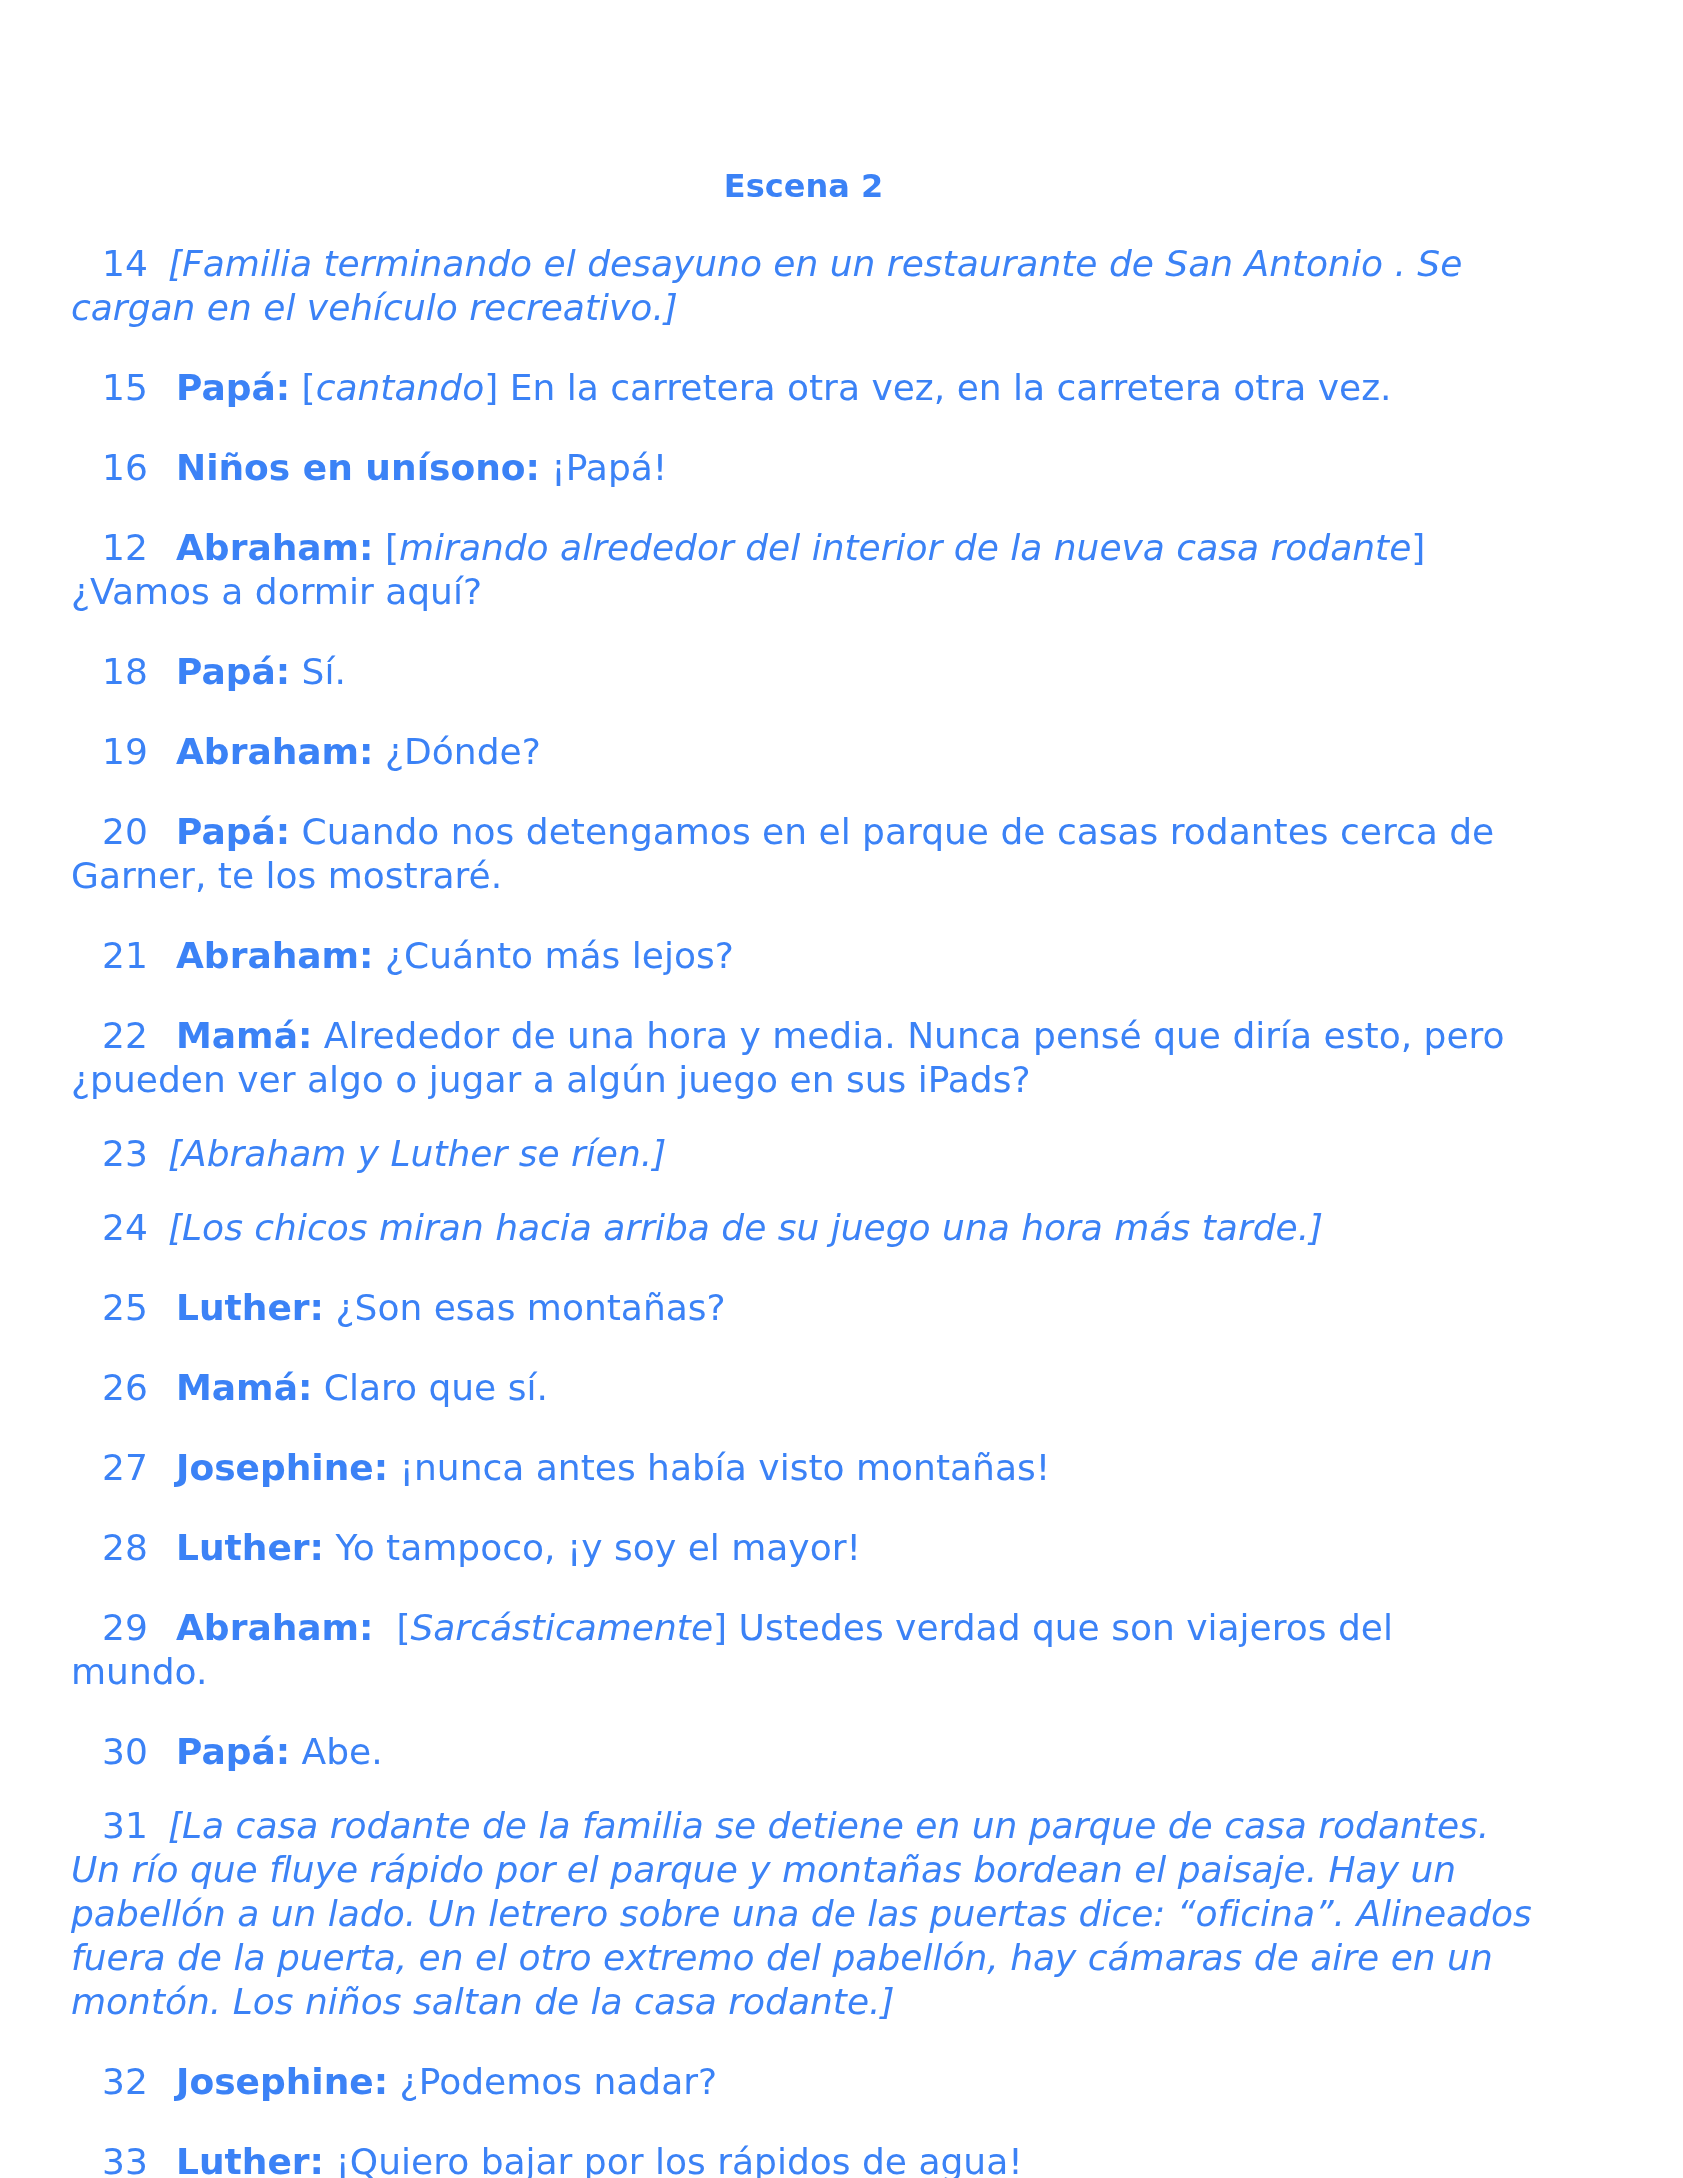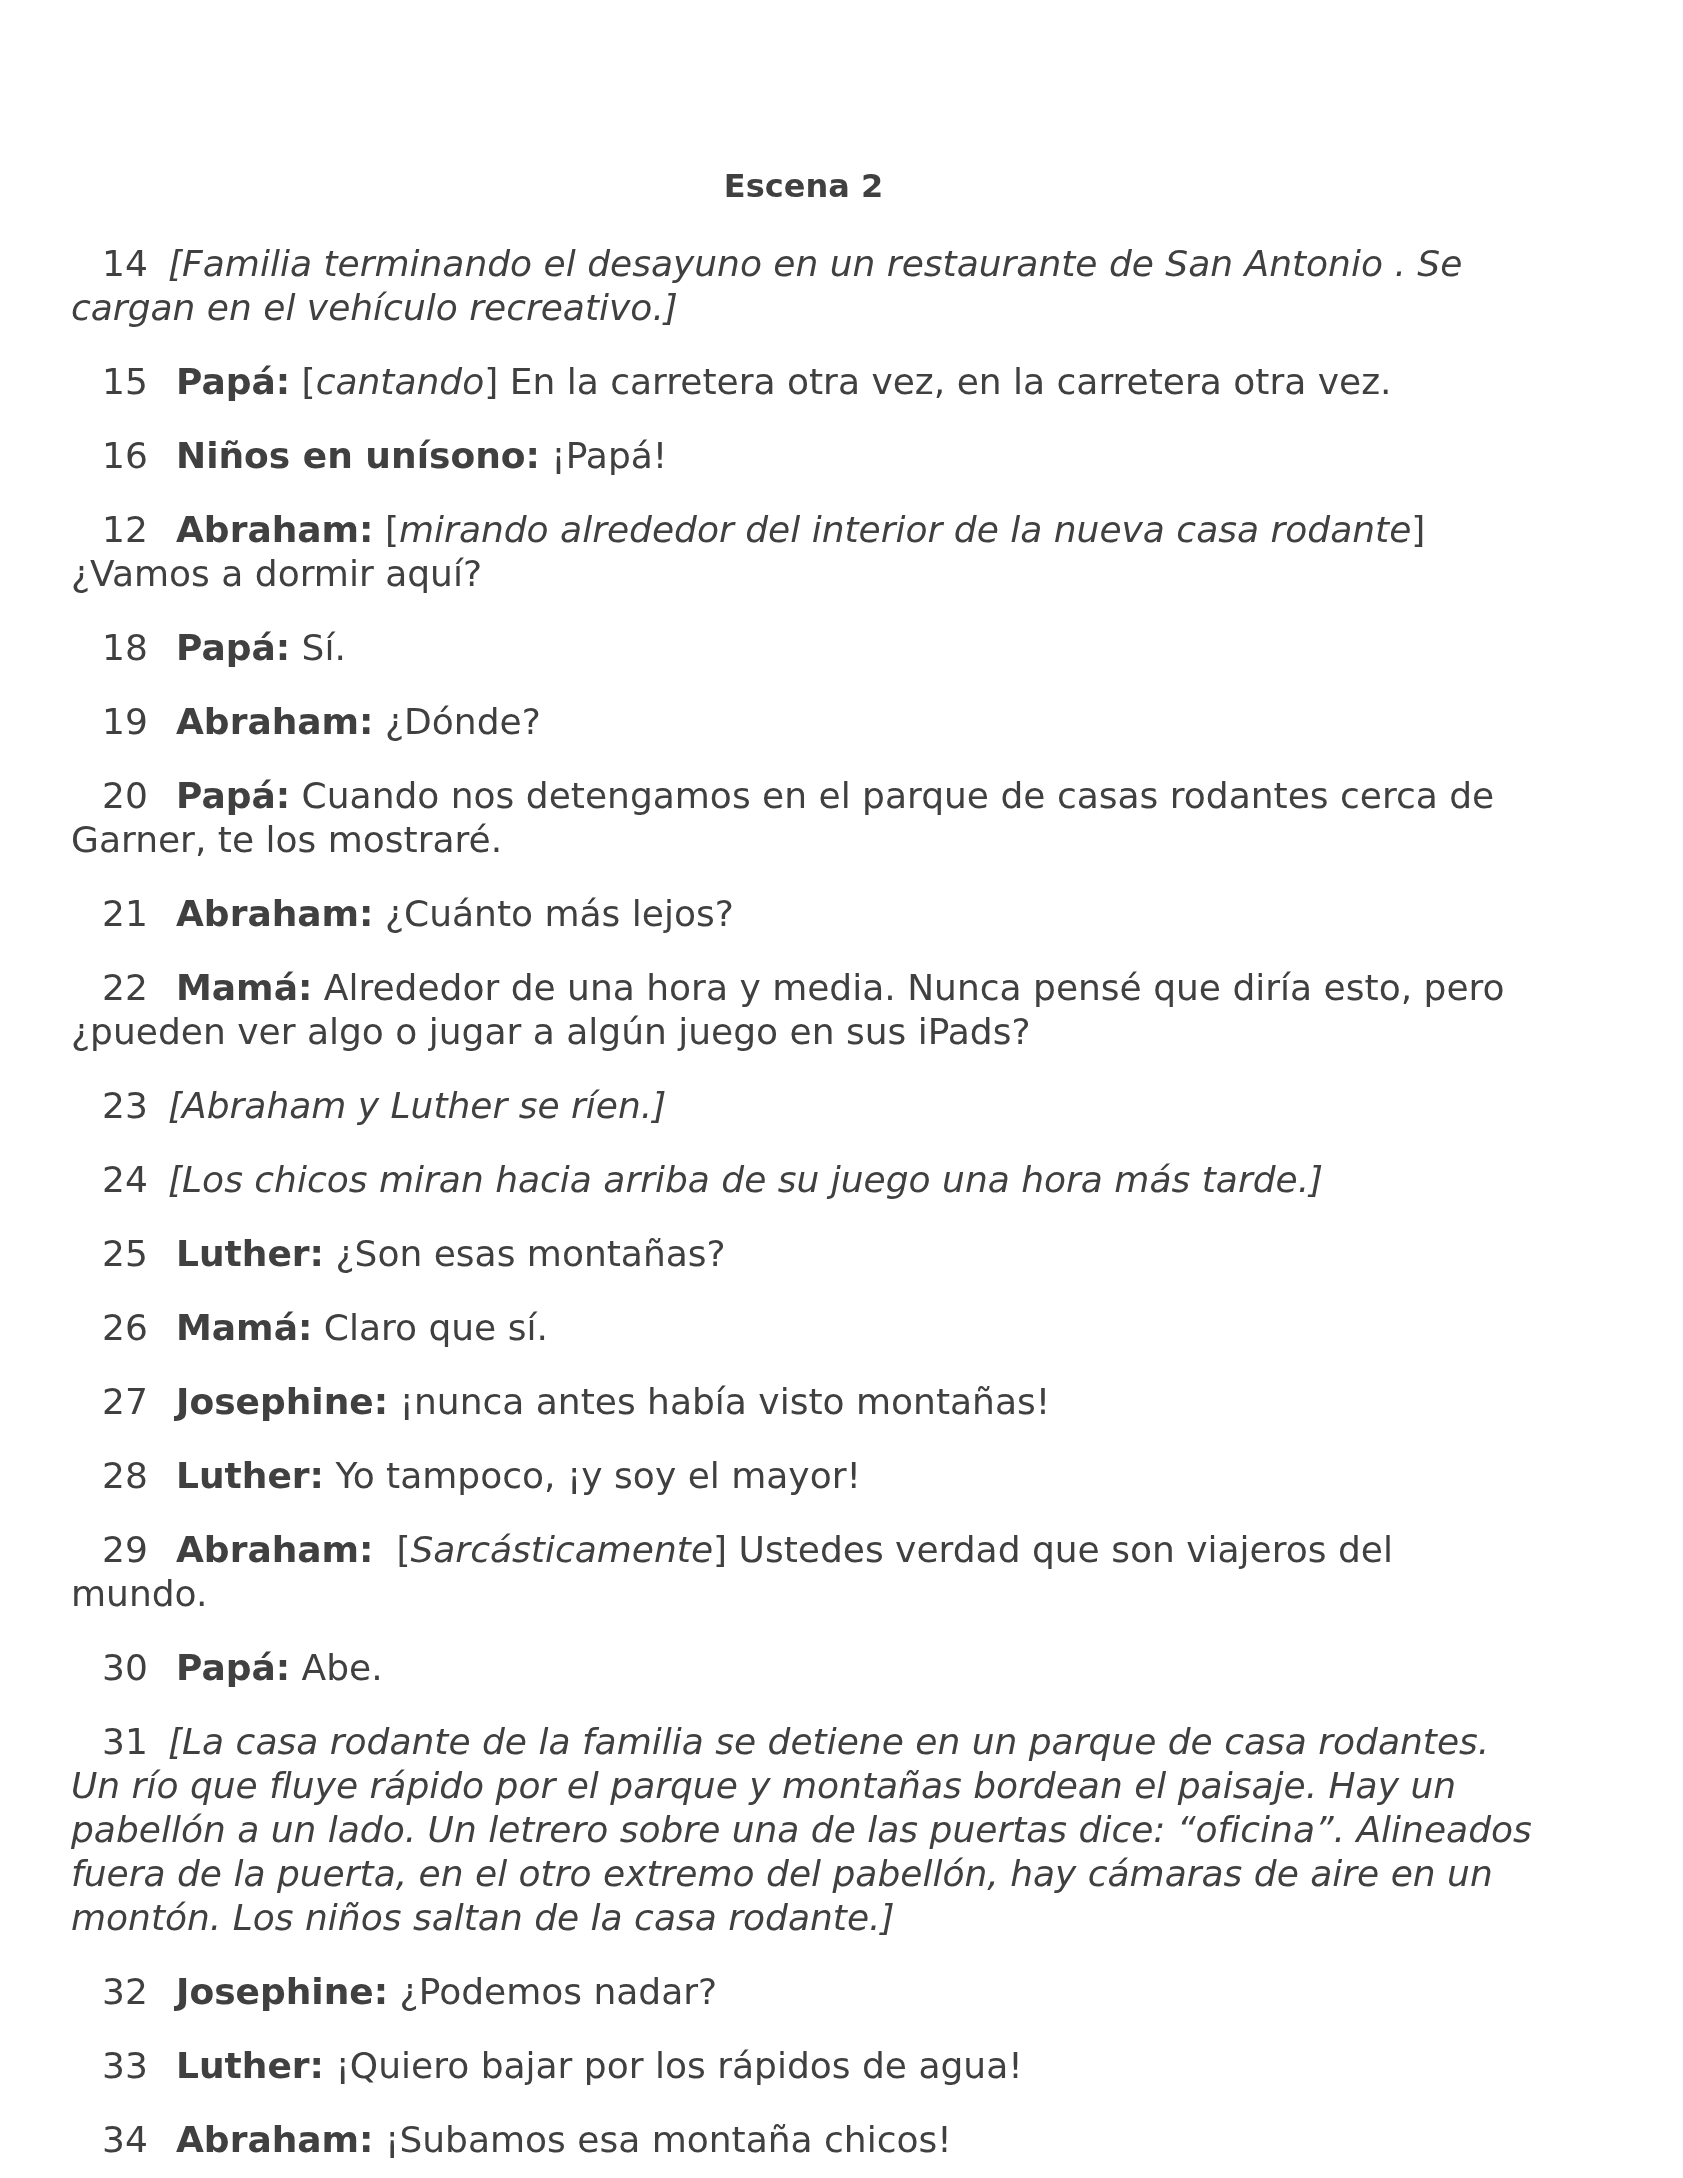--- a/index.html
+++ b/index.html
@@ -6,21 +6,21 @@
   html, body {
     margin: 0;
     padding: 0;
     background: #ffffff;
   }
   .page {
     position: relative;
     width: 1683px;
     height: 2178px;
     background: #ffffff;
-    color: #404040;
+    color: #3b82f6;
     font-family: "DejaVu Sans", "Liberation Sans", sans-serif;
     box-sizing: border-box;
     padding: 164px 147px 0 71px;
     overflow: hidden;
   }
   .doc-title {
     margin: 0 0 34px 0;
     width: 1465px;
     text-align: center;
     font-size: 32px;
@@ -29,21 +29,21 @@
   }
   .lines {
     width: 1465px;
   }
   p.line {
     position: relative;
     margin: 0 0 30px 0;
     font-size: 36px;
     line-height: 44px;
   }
-  p.line.dialogue { text-indent: 105px; }
+  p.line.dialogue { text-indent: 105px; margin-top: 36px; }
   p.line.direction { text-indent: 97px; }
   p.line .num {
     position: absolute;
     left: 31px;
     top: 0;
     text-indent: 0;
     font-weight: normal;
     font-style: normal;
   }
   p.line .content {

